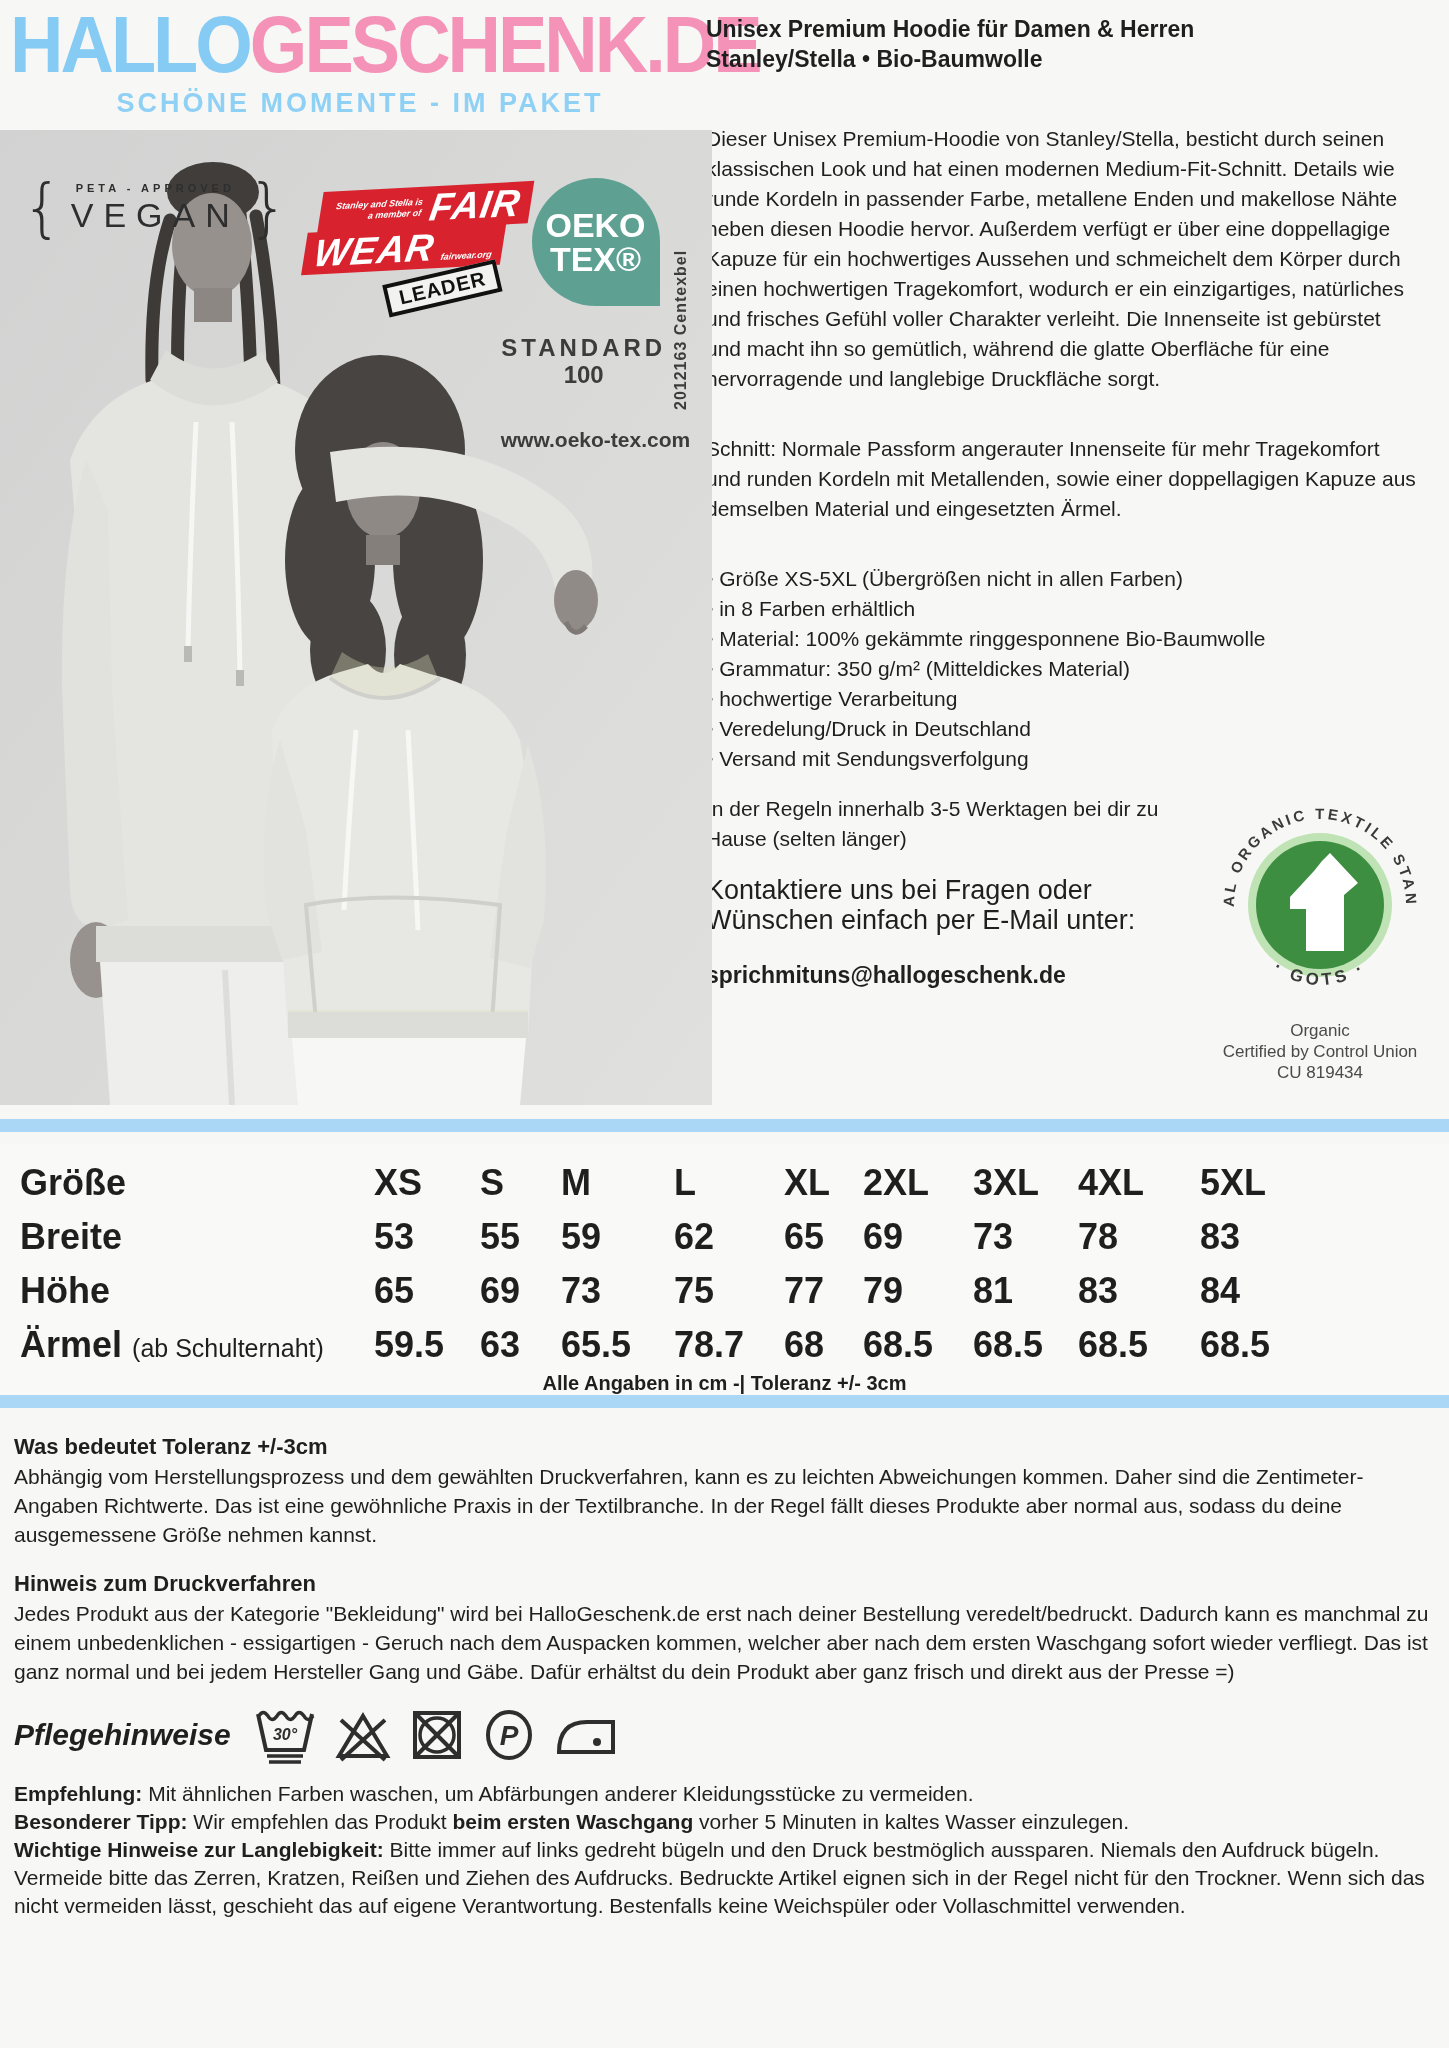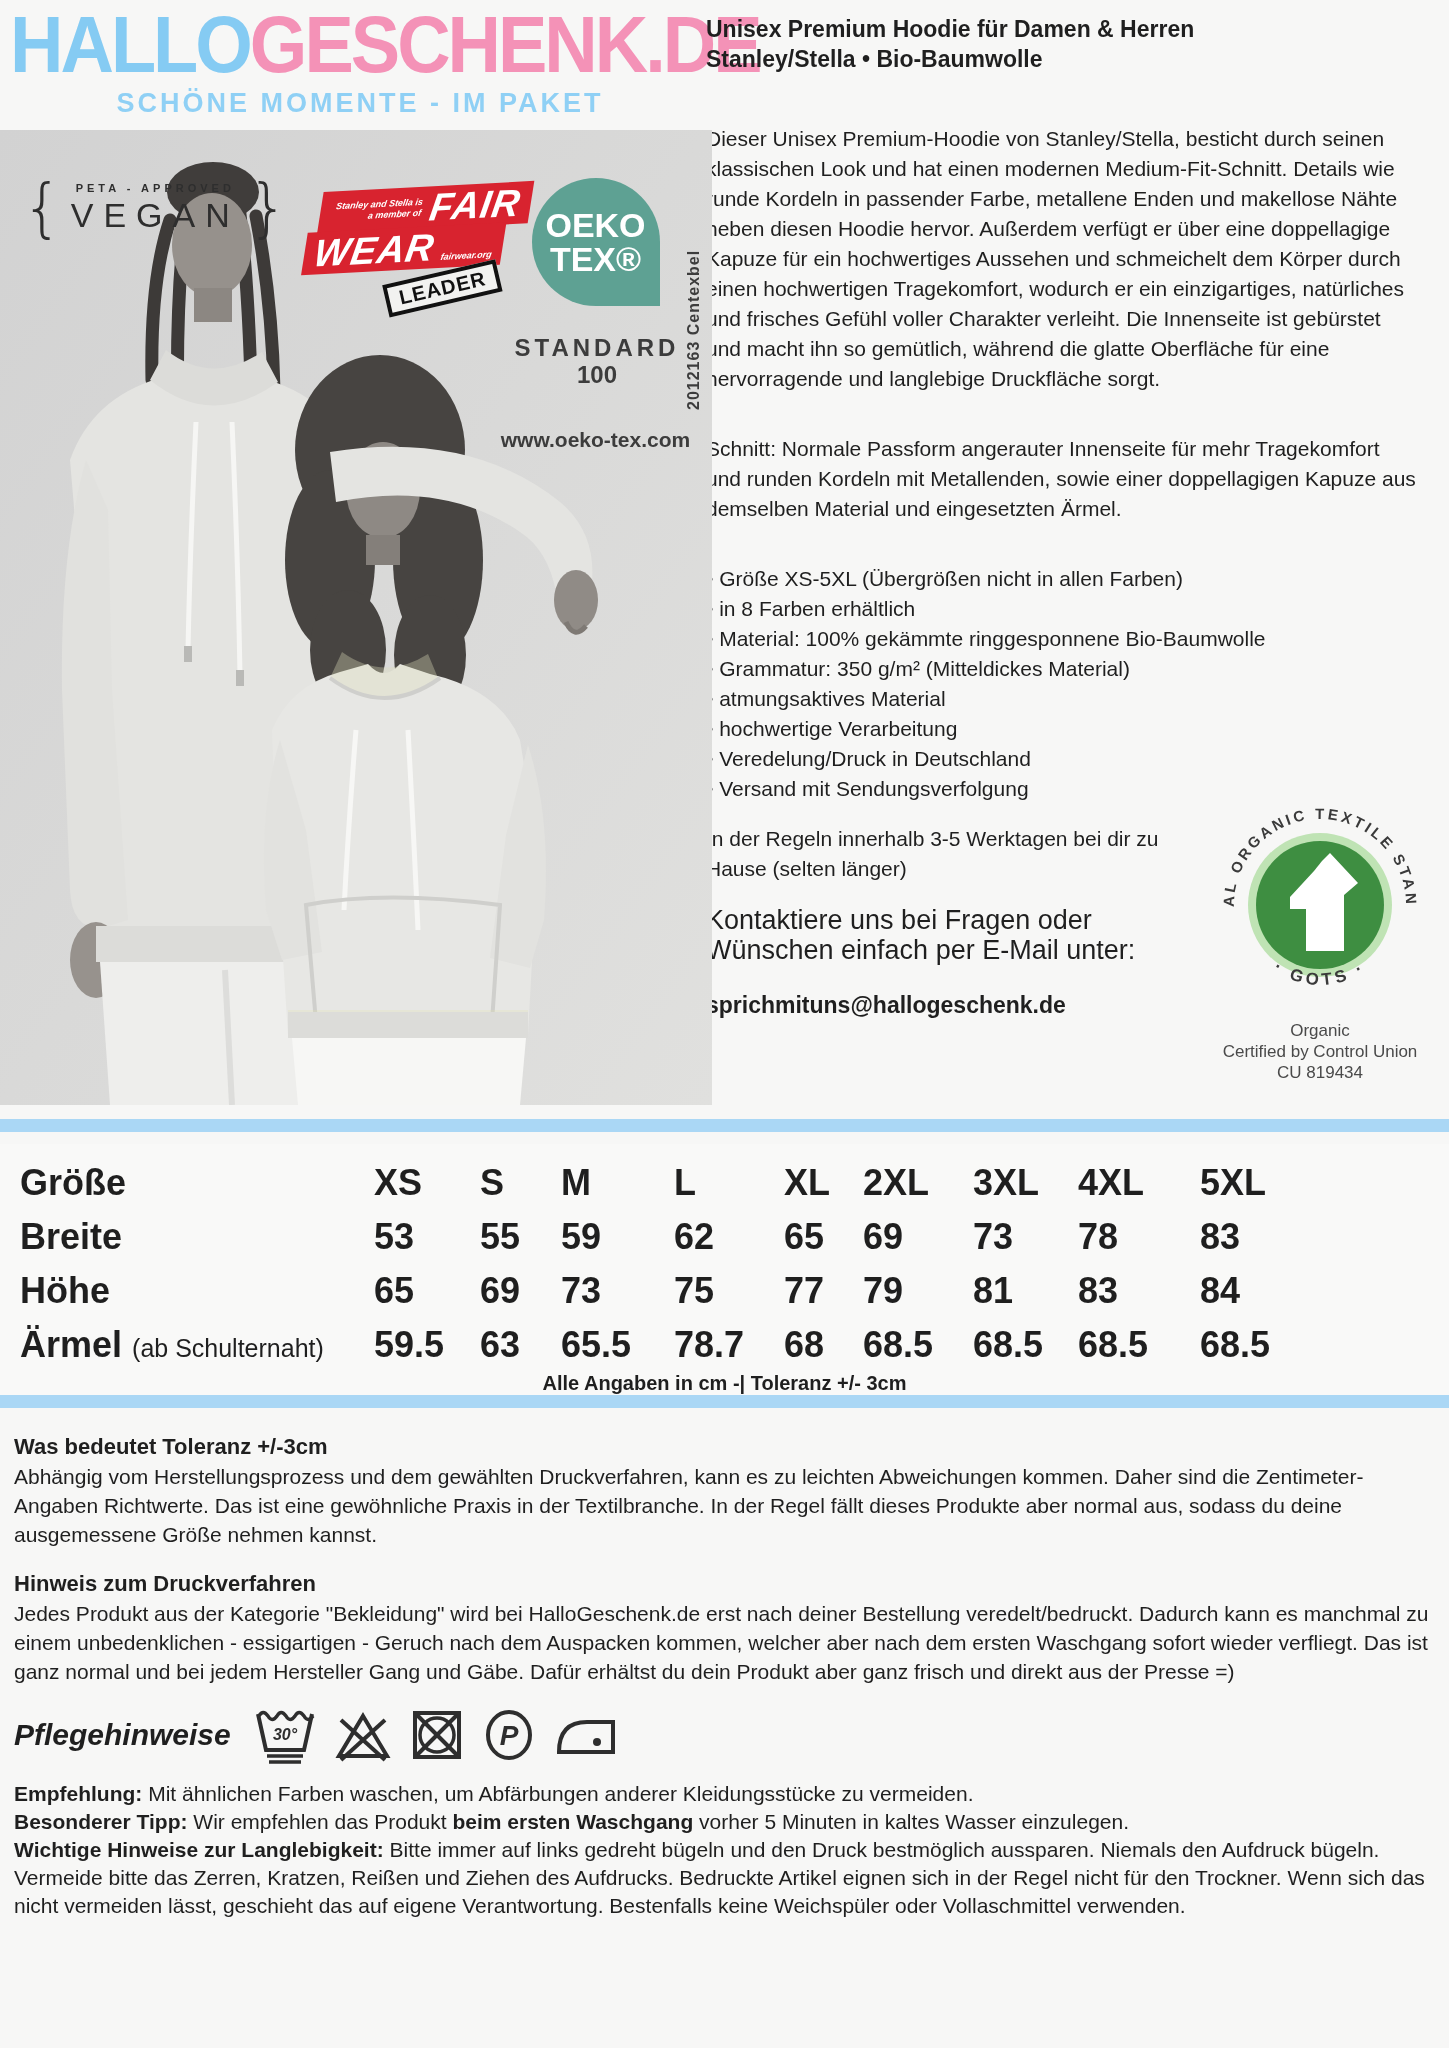--- a/index.html
+++ b/index.html
@@ -51,21 +51,21 @@
   
   .oeko-badge{position:absolute;left:488px;top:48px;width:215px;text-align:center;color:#3c3c3c;}
   .oeko-leaf{
     width:128px;height:128px;margin:0 auto;background:#5ea193;
     border-radius:50% 50% 0 50%;
     display:flex;flex-direction:column;align-items:center;justify-content:center;
     color:#fff;font-weight:800;
   }
   .oeko-l1{font-size:34px;line-height:1;}
   .oeko-l2{font-size:34px;line-height:1;}
-  .oeko-standard-row{display:flex;align-items:center;justify-content:flex-end;gap:6px;margin-top:8px;}
+  .oeko-standard-row{display:flex;align-items:center;justify-content:center;gap:6px;margin-top:8px;}
   .oeko-standard{font-size:24px;font-weight:800;letter-spacing:4px;line-height:1.1;}
   .oeko-num{font-size:24px;font-weight:800;}
   .oeko-vert{
     writing-mode:vertical-rl;transform:rotate(180deg);
     font-size:16px;font-weight:800;line-height:1.1;letter-spacing:1px;height:96px;
   }
   .oeko-url{font-size:21px;font-weight:800;margin-top:18px;}
   
   .right-col{position:absolute;left:706px;top:14px;width:714px;}
   .prod-title{font-size:23px;font-weight:800;line-height:30px;}
@@ -118,21 +118,20 @@
       <div>Unisex Premium Hoodie für Damen &amp; Herren</div>
       <div>Stanley/Stella • Bio-Baumwolle</div>
     </div>
     <p class="prod-desc">Dieser Unisex Premium-Hoodie von Stanley/Stella, besticht durch seinen klassischen Look und hat einen modernen Medium-Fit-Schnitt. Details wie runde Kordeln in passender Farbe, metallene Enden und makellose Nähte heben diesen Hoodie hervor. Außerdem verfügt er über eine doppellagige Kapuze für ein hochwertiges Aussehen und schmeichelt dem Körper durch einen hochwertigen Tragekomfort, wodurch er ein einzigartiges, natürliches und frisches Gefühl voller Charakter verleiht. Die Innenseite ist gebürstet und macht ihn so gemütlich, während die glatte Oberfläche für eine hervorragende und langlebige Druckfläche sorgt.</p>
     <p class="prod-cut">Schnitt: Normale Passform angerauter Innenseite für mehr Tragekomfort und runden Kordeln mit Metallenden, sowie einer doppellagigen Kapuze aus demselben Material und eingesetzten Ärmel.</p>
     <ul class="feat-list">
       <li>Größe XS-5XL (Übergrößen nicht in allen Farben)</li>
       <li>in 8 Farben erhältlich</li>
       <li>Material: 100% gekämmte ringgesponnene Bio-Baumwolle</li>
       <li>Grammatur: 350 g/m² (Mitteldickes Material)</li>
-      <li>atmungsaktives Material</li>
       <li>hochwertige Verarbeitung</li>
       <li>Veredelung/Druck in Deutschland</li>
       <li>Versand mit Sendungsverfolgung</li>
     </ul>
     <p class="delivery">In der Regeln innerhalb 3-5 Werktagen bei dir zu Hause (selten länger)</p>
     <p class="contact">Kontaktiere uns bei Fragen oder Wünschen einfach per E-Mail unter:</p>
     <div class="email">sprichmituns@hallogeschenk.de</div>
   </div>
 
   <div class="gots">

